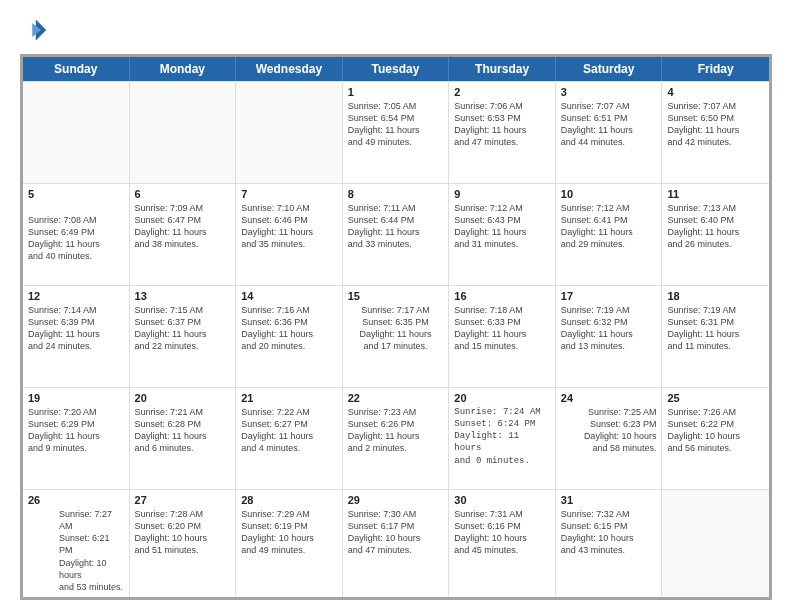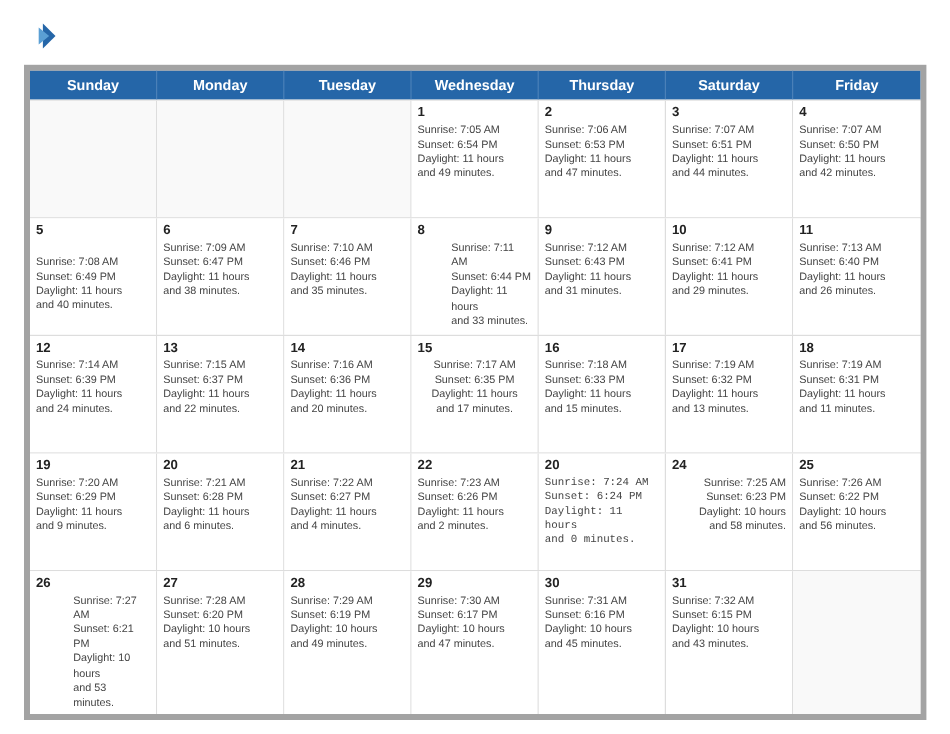--- a/index.html
+++ b/index.html
@@ -57,21 +57,21 @@
       line-height: 1.1;
     }
     .title-block .subtitle {
       font-size: 13px;
       color: #444;
     }
     .calendar {
       flex: 1;
       display: flex;
       flex-direction: column;
-      border: 5px solid #a3a3a3;
+      border: 3px solid #a3a3a3;
     }
     .cal-header-row {
       display: grid;
       grid-template-columns: repeat(7, 1fr);
       background: #2566a8;
     }
     .cal-header-cell {
       color: #fff;
       font-size: 12px;
       font-weight: bold;
@@ -133,22 +133,22 @@
     <div class="title-block">
       <h1></h1>
       <div class="subtitle"></div>
     </div>
   </div>
 
   <div class="calendar">
     <div class="cal-header-row">
     <div class="cal-header-cell">Sunday</div>
         <div class="cal-header-cell">Monday</div>
+        <div class="cal-header-cell">Wednesday</div>
         <div class="cal-header-cell">Tuesday</div>
-        <div class="cal-header-cell">Wednesday</div>
         <div class="cal-header-cell">Thursday</div>
         <div class="cal-header-cell">Saturday</div>
         <div class="cal-header-cell">Friday</div>
       </div>
     <div class="cal-body">
     <div class="cal-row">
           <div class="cal-cell empty"></div>
           <div class="cal-cell empty"></div>
           <div class="cal-cell empty"></div>
           <div class="cal-cell">
@@ -197,21 +197,21 @@
           </div>
           <div class="cal-cell">
             <div class="day-num">7</div>
             <div class="day-info" style="white-space: pre-line;">Sunrise: 7:10 AM
 Sunset: 6:46 PM
 Daylight: 11 hours
 and 35 minutes.</div>
           </div>
           <div class="cal-cell">
             <div class="day-num">8</div>
-            <div class="day-info" style="white-space: pre-line; margin-left: 28px;">Sunrise: 7:11 AM
+            <div class="day-info" style="white-space: pre-line;">Sunrise: 7:11 AM
 Sunset: 6:44 PM
 Daylight: 11 hours
 and 33 minutes.</div>
           </div>
           <div class="cal-cell">
             <div class="day-num">9</div>
             <div class="day-info" style="white-space: pre-line;">Sunrise: 7:12 AM
 Sunset: 6:43 PM
 Daylight: 11 hours
 and 31 minutes.</div>

